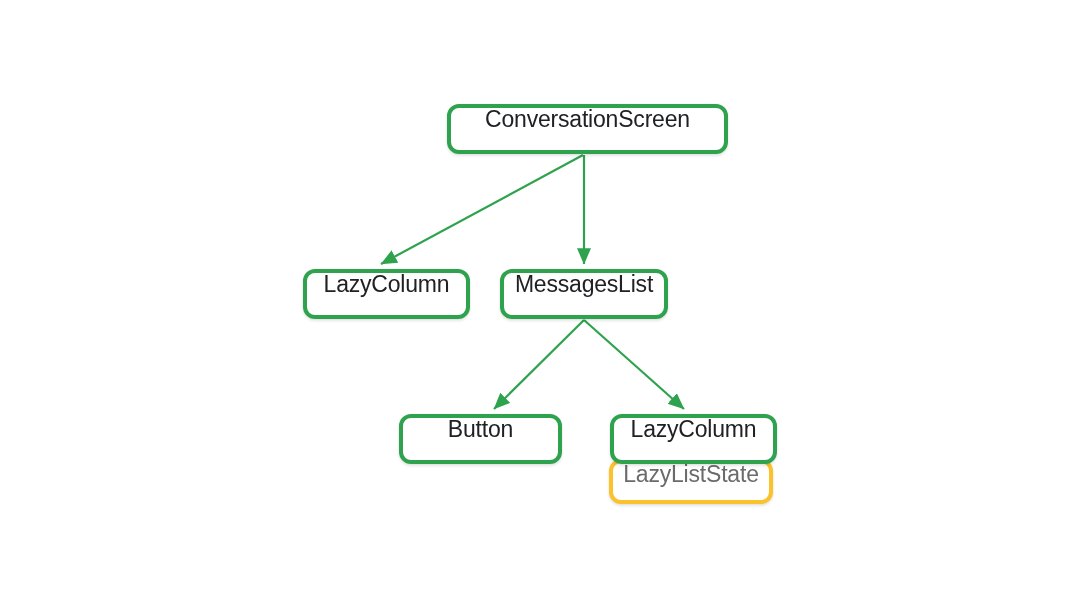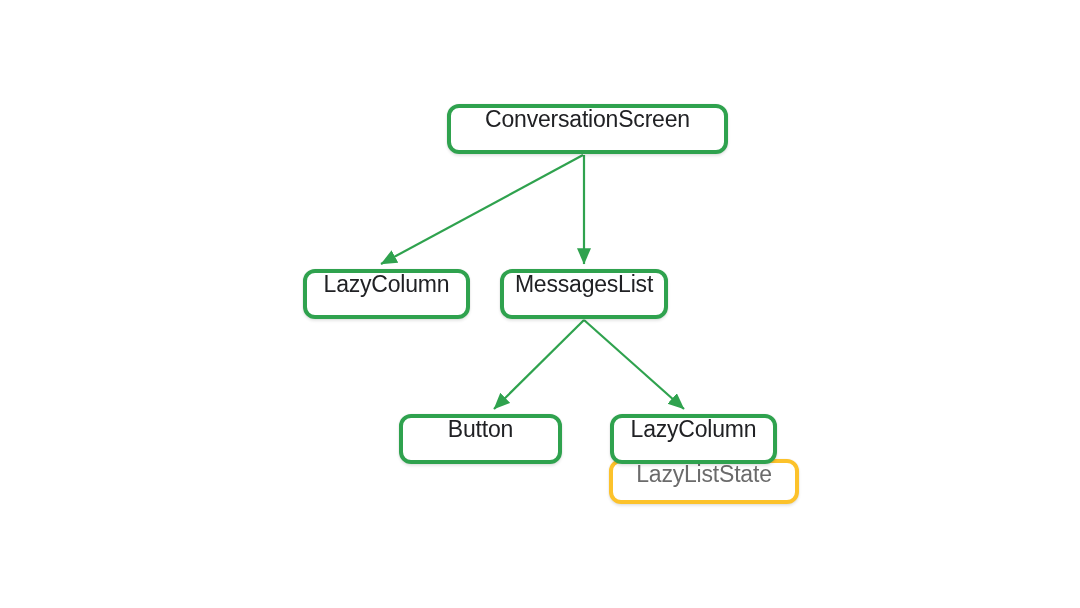--- a/index.html
+++ b/index.html
@@ -79,21 +79,21 @@
 
     <line x1="583" y1="155" x2="381" y2="264" stroke="#2fa24e" stroke-width="2.2" marker-end="url(#arrowhead)"></line>
 
     <line x1="584" y1="155" x2="584" y2="264" stroke="#2fa24e" stroke-width="2.2" marker-end="url(#arrowhead)"></line>
 
     <line x1="584" y1="320" x2="494" y2="409" stroke="#2fa24e" stroke-width="2.2" marker-end="url(#arrowhead)"></line>
 
     <line x1="584" y1="320" x2="684" y2="409" stroke="#2fa24e" stroke-width="2.2" marker-end="url(#arrowhead)"></line>
   </svg>
 
-  <div class="node amber stack-child" style="left:609px; top:459px; width:190px; height:45px; z-index:1;">
+  <div class="node amber stack-child" style="left:609px; top:459px; width:164px; height:45px; z-index:1;">
     <span class="node-label">LazyListState</span>
   </div>
 
   <div class="node green" style="left:447px; top:104px; width:281px; height:50px; z-index:3;">
     <span class="node-label">ConversationScreen</span>
   </div>
 
   <div class="node green" style="left:303px; top:269px; width:167px; height:50px; z-index:3;">
     <span class="node-label">LazyColumn</span>
   </div>

